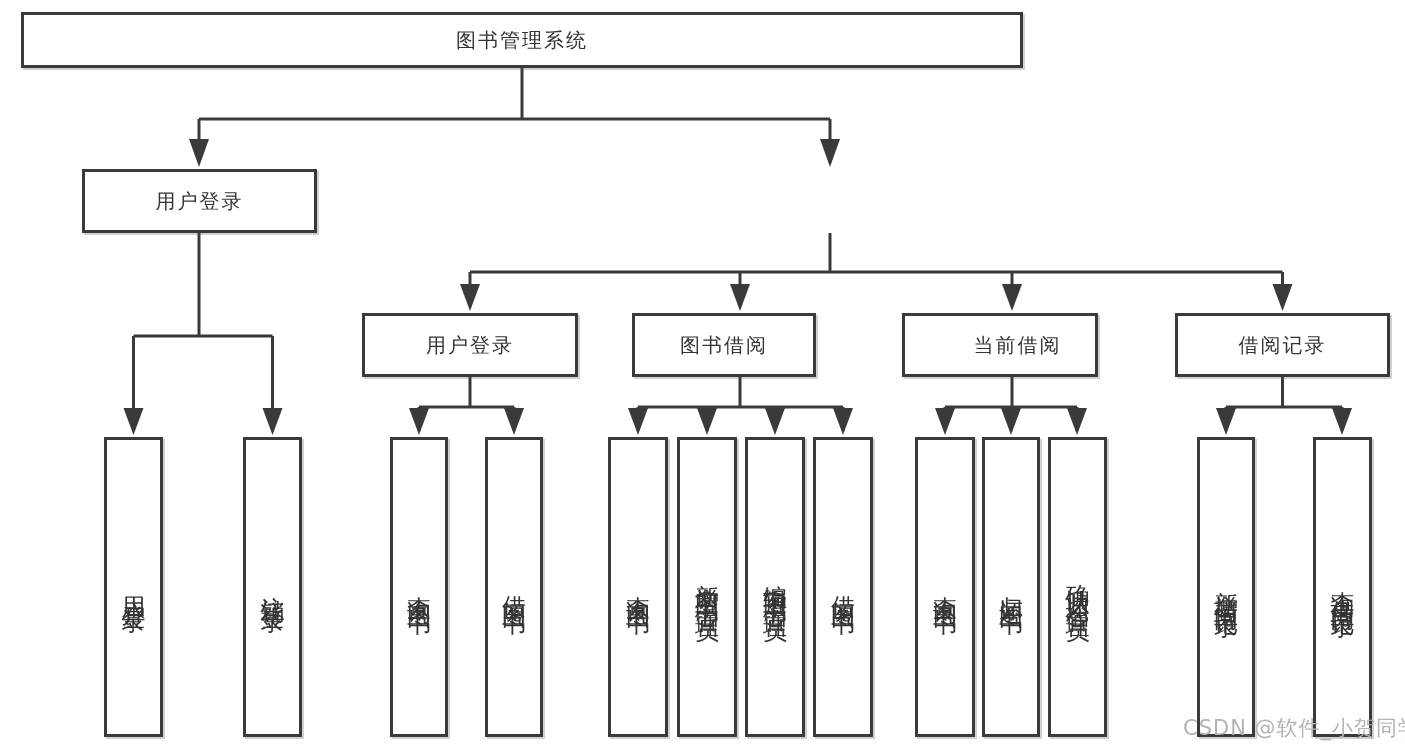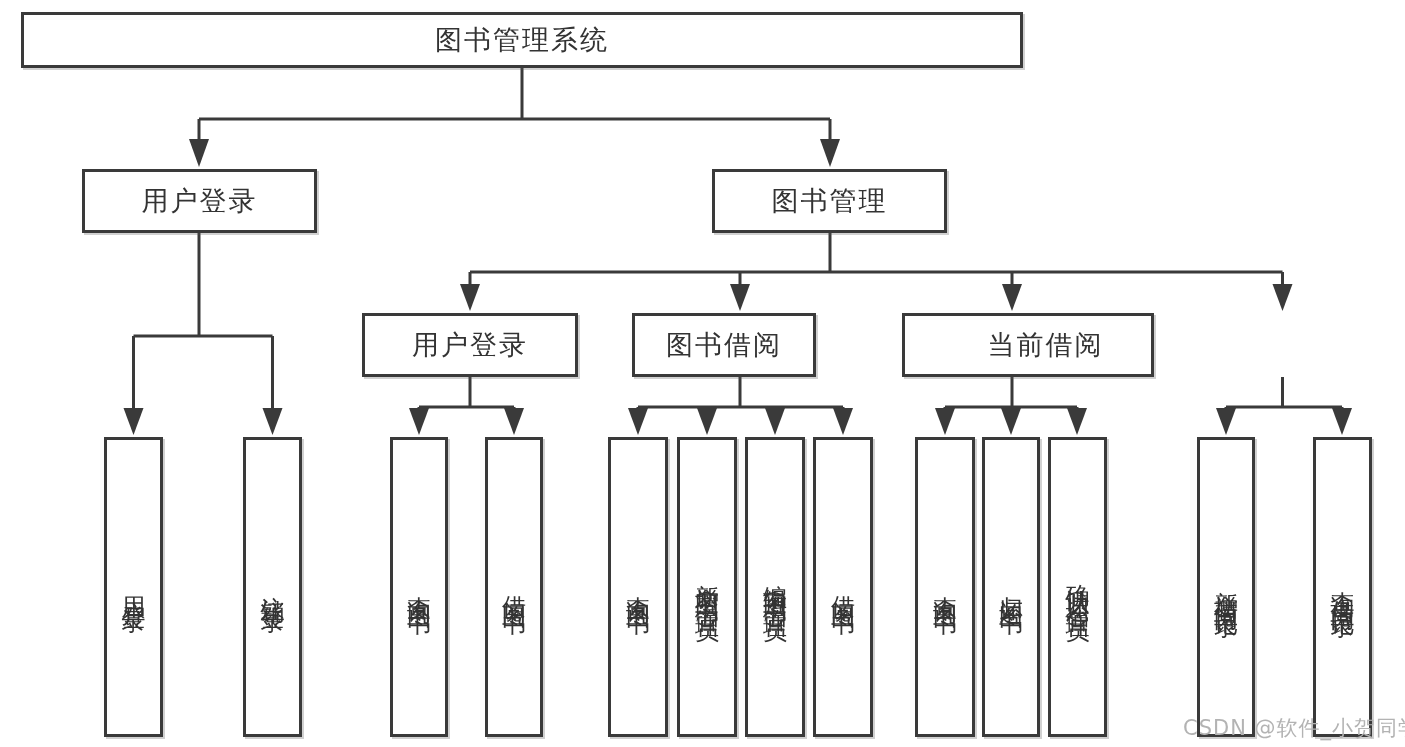--- a/index.html
+++ b/index.html
@@ -17,21 +17,21 @@
     box-sizing: border-box;
     background: #ffffff;
     border: 3px solid #3a3a3a;
     box-shadow: 2px 2px 0 rgba(90,90,90,0.28);
     display: flex;
     align-items: center;
     justify-content: center;
     color: #333333;
     text-align: center;
   }
-  .box.h { font-size: 27px; letter-spacing: 2px; white-space: nowrap; }
+  .box.h { font-size: 20px; letter-spacing: 2px; white-space: nowrap; }
   .box.v {
     writing-mode: vertical-rl;
     font-size: 24px;
     letter-spacing: 5px;
     line-height: 1;
   }
   .watermark {
     position: absolute;
     left: 1183px;
     top: 714px;
@@ -83,25 +83,25 @@
       <polygon points="1001,408 1021,408 1011,435"></polygon>
       <polygon points="1067,408 1087,408 1077,435"></polygon>
       <polygon points="1216,408 1236,408 1226,435"></polygon>
       <polygon points="1332,408 1352,408 1342,435"></polygon>
     </g>
   </svg>
 
   <div class="box h" style="left:21px; top:12px; width:1002px; height:56px;">图书管理系统</div>
 
   <div class="box h" style="left:82px; top:169px; width:235px; height:64px;">用户登录</div>
-  <div class="box h" style="left:712px; top:169px; width:235px; height:64px;">图书管理</div>
 
   <div class="box h" style="left:362px; top:313px; width:216px; height:64px;">用户登录</div>
   <div class="box h" style="left:632px; top:313px; width:184px; height:64px;">图书借阅</div>
-  <div class="box h" style="left:902px; top:313px; width:252px; height:64px;padding-left:35px;">当前借阅</div>
+  <div class="box h" style="left:902px; top:313px; width:196px; height:64px;padding-left:35px;">当前借阅</div>
+  <div class="box h" style="left:1175px; top:313px; width:215px; height:64px;">借阅记录</div>
 
   <div class="box v" style="left:104px; top:437px; width:59px; height:300px;">用户登录</div>
   <div class="box v" style="left:243px; top:437px; width:59px; height:300px;">注销登录</div>
 
   <div class="box v" style="left:390px; top:437px; width:58px; height:300px;">查询图书</div>
   <div class="box v" style="left:485px; top:437px; width:58px; height:300px;">借阅图书</div>
 
   <div class="box v" style="left:608px; top:437px; width:60px; height:300px;">查询图书</div>
   <div class="box v" style="left:677px; top:437px; width:60px; height:300px;">新增图书（管理员）</div>
   <div class="box v" style="left:745px; top:437px; width:60px; height:300px;">编辑图书（管理员）</div>

